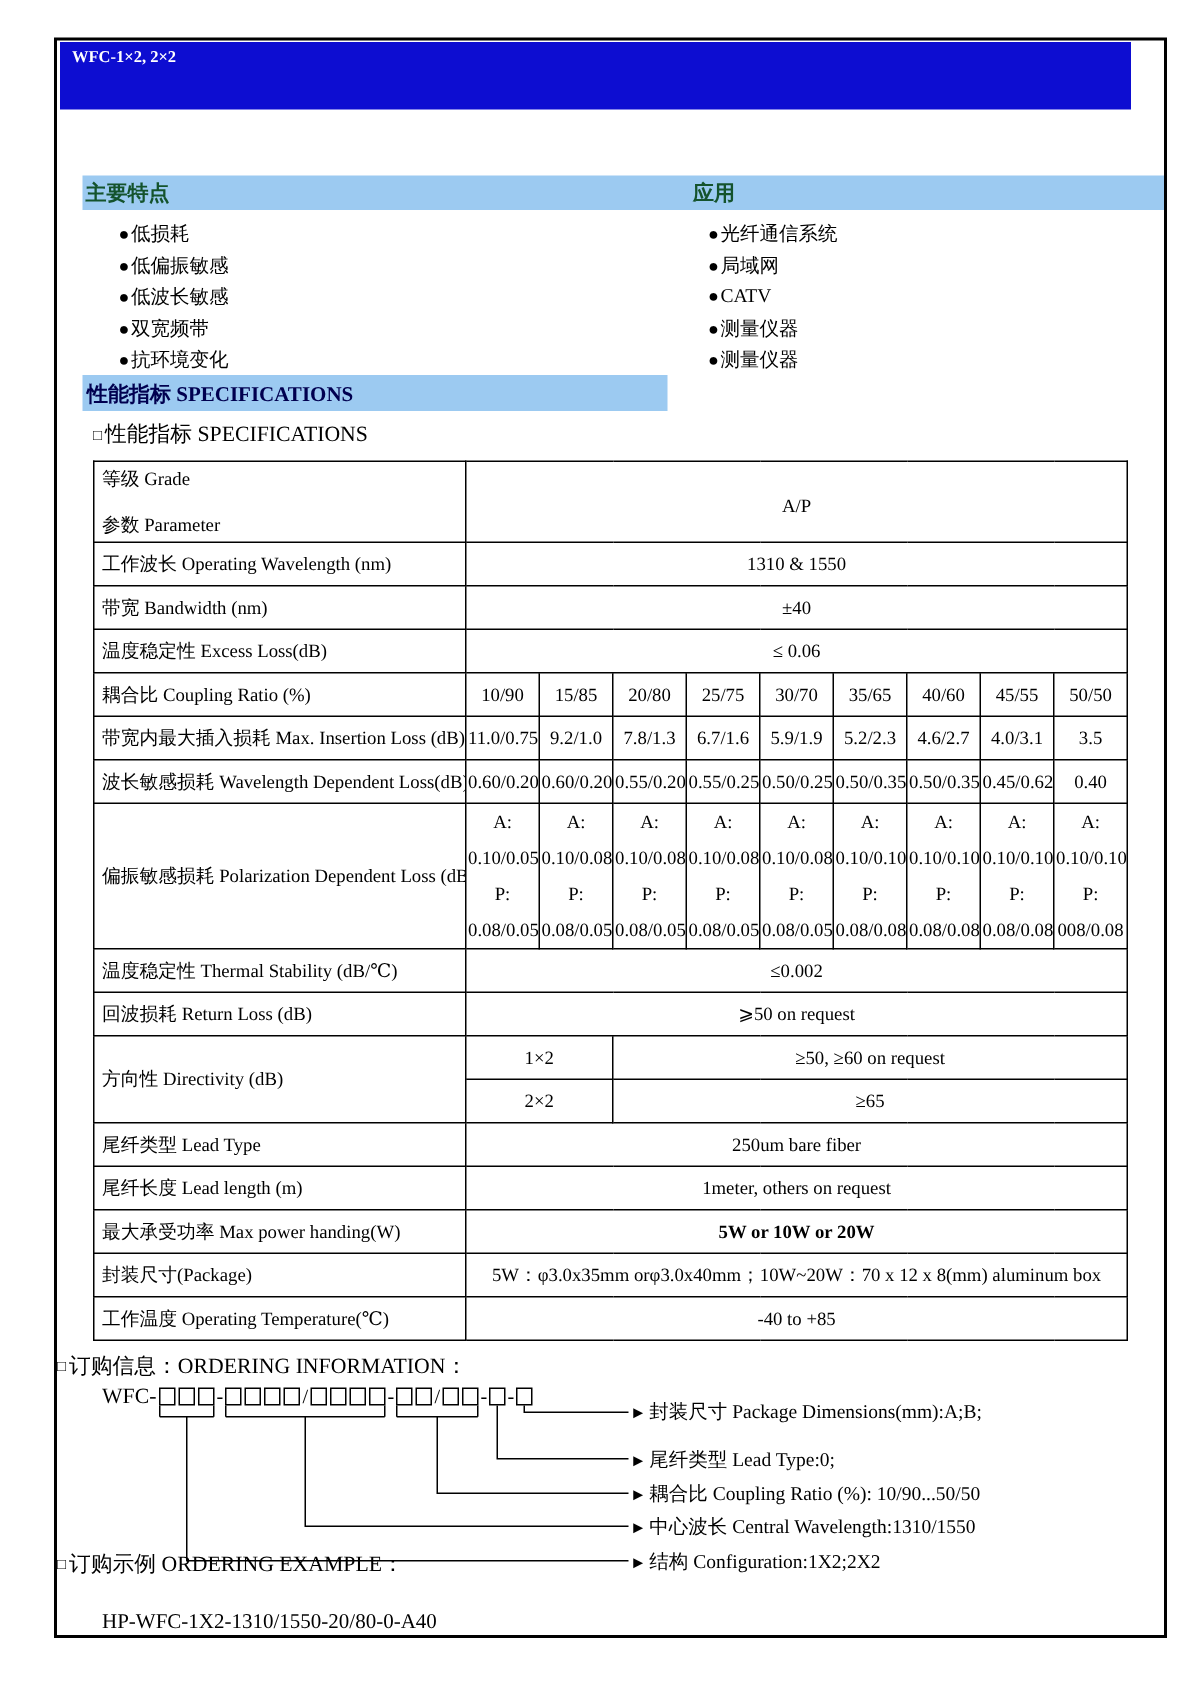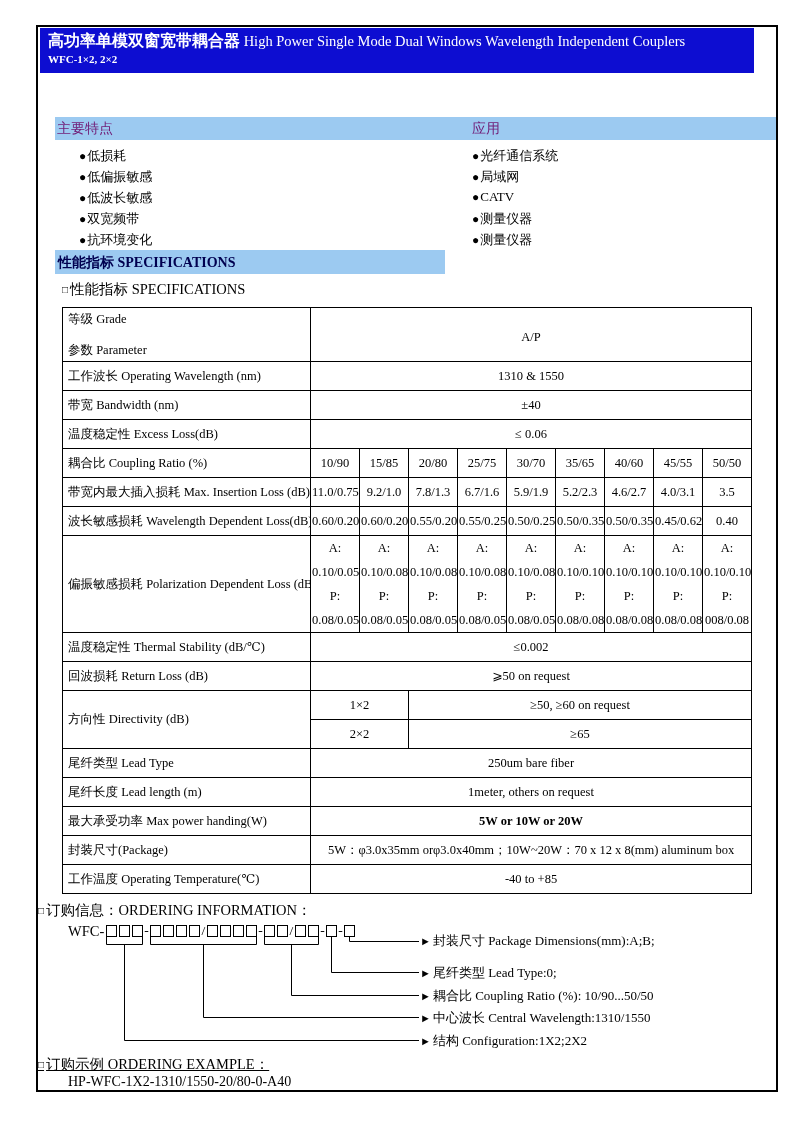--- a/index.html
+++ b/index.html
@@ -15,21 +15,21 @@
   
   .hdrbar{
     left:40px;top:28px;width:714px;height:45px;background:#0d0dd1;color:#fff;
     padding:3px 8px;box-sizing:border-box;overflow:hidden;
   }
   .hdr-line1{font-size:14.5px;white-space:nowrap;}
   .hdr-zh{font-weight:bold;font-size:16px;}
   .hdr-model{font-weight:bold;font-size:11px;margin-top:1px;}
   
   .featbar{left:55px;top:117px;width:721px;height:23px;background:#9ccaf1;}
-  .featbar .sec-h{position:absolute;top:3px;font-weight:normal;font-size:14px;color:#701a75;}
+  .featbar .sec-h{position:absolute;top:3px;font-weight:bold;font-size:14px;color:#14532d;}
   .specbar{
     left:55px;top:250px;width:390px;height:24px;background:#9ccaf1;
     font-weight:bold;font-size:14px;color:#000050;padding:4px 0 0 3px;box-sizing:border-box;
   }
   .list-item{font-size:13px;white-space:nowrap;margin-left:22px;}
   .blt{font-size:12px;margin-right:1px;}
   .sq{font-size:10px;position:relative;top:-1px;margin-right:2px;}
   .h-plain{font-size:14.5px;white-space:nowrap;}
   
   table.spec{
@@ -58,30 +58,26 @@
   .ordlabel .arr{font-size:11px;margin-right:2px;}
   .ex-code{font-size:14px;}
   svg.lines{left:0;top:0;pointer-events:none;}
 </style>
 </head>
 <body>
 
 <div class="abs sheet"></div>
 
 <div class="abs hdrbar">
-  <div class="hdr-line1">
-    <span class="hdr-zh">高功率单模双窗宽带耦合器</span>
-    <span class="hdr-en">High Power Single Mode Dual Windows Wavelength Independent Couplers</span>
-  </div>
   <div class="hdr-model">WFC-1×2, 2×2</div>
 </div>
 
 <div class="abs featbar">
   <span class="sec-h" style="left:2px;">主要特点</span>
-  <span class="sec-h" style="left:417px;">应用</span>
+  <span class="sec-h" style="left:407px;">应用</span>
 </div>
 
 <div class="abs list-item" style="left:57px;top:147px;"><span class="blt">●</span><span>低损耗</span></div>
 <div class="abs list-item" style="left:57px;top:168px;"><span class="blt">●</span><span>低偏振敏感</span></div>
 <div class="abs list-item" style="left:57px;top:189px;"><span class="blt">●</span><span>低波长敏感</span></div>
 <div class="abs list-item" style="left:57px;top:210px;"><span class="blt">●</span><span>双宽频带</span></div>
 <div class="abs list-item" style="left:57px;top:231px;"><span class="blt">●</span><span>抗环境变化</span></div>
 
 <div class="abs list-item" style="left:450px;top:147px;text-align:center;"><span class="blt">●</span><span>光纤通信系统</span></div>
 <div class="abs list-item" style="left:450px;top:168px;"><span class="blt">●</span><span>局域网</span></div>
@@ -312,16 +308,16 @@
   <path d="M331.5 937 V972.5 H419" stroke="#000" stroke-width="1" fill="none"></path>
   <path d="M349.5 937 V941.5 H419" stroke="#000" stroke-width="1" fill="none"></path>
 </svg>
 
 <div class="ordlabel" style="top:934px;"><span class="arr">►</span><span>封装尺寸 Package Dimensions(mm):A;B;</span></div>
 <div class="ordlabel" style="top:966px;"><span class="arr">►</span><span>尾纤类型 Lead Type:0;</span></div>
 <div class="ordlabel" style="top:989px;"><span class="arr">►</span><span>耦合比 Coupling Ratio (%): 10/90...50/50</span></div>
 <div class="ordlabel" style="top:1011px;"><span class="arr">►</span><span>中心波长 Central Wavelength:1310/1550</span></div>
 <div class="ordlabel" style="top:1034px;"><span class="arr">►</span><span>结构 Configuration:1X2;2X2</span></div>
 
-<div class="abs h-plain" style="left:38px;top:1055px;text-decoration:underline;">
+<div class="abs h-plain" style="left:38px;top:1033px;">
   <span class="sq">□</span><span>订购示例 ORDERING EXAMPLE：</span>
 </div>
 <div class="abs ex-code" style="left:68px;top:1074px;">HP-WFC-1X2-1310/1550-20/80-0-A40</div>
 
 </body></html>

